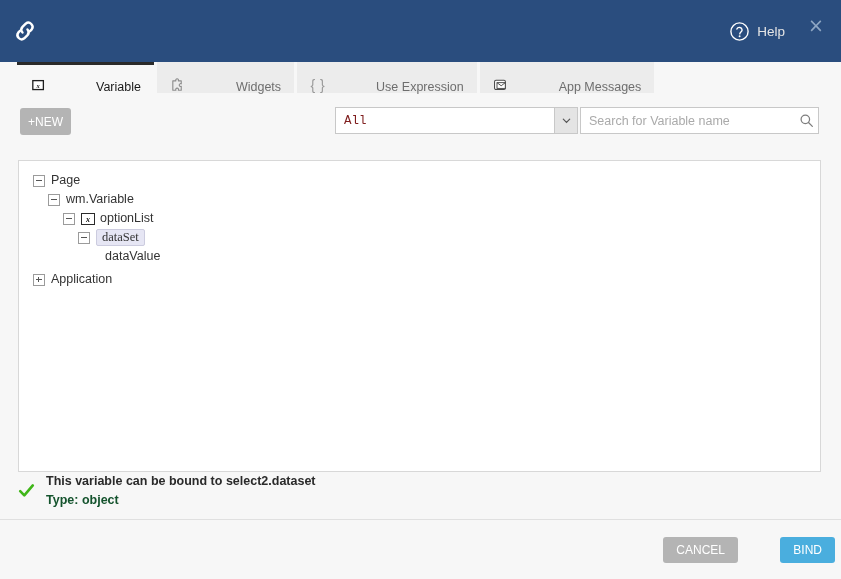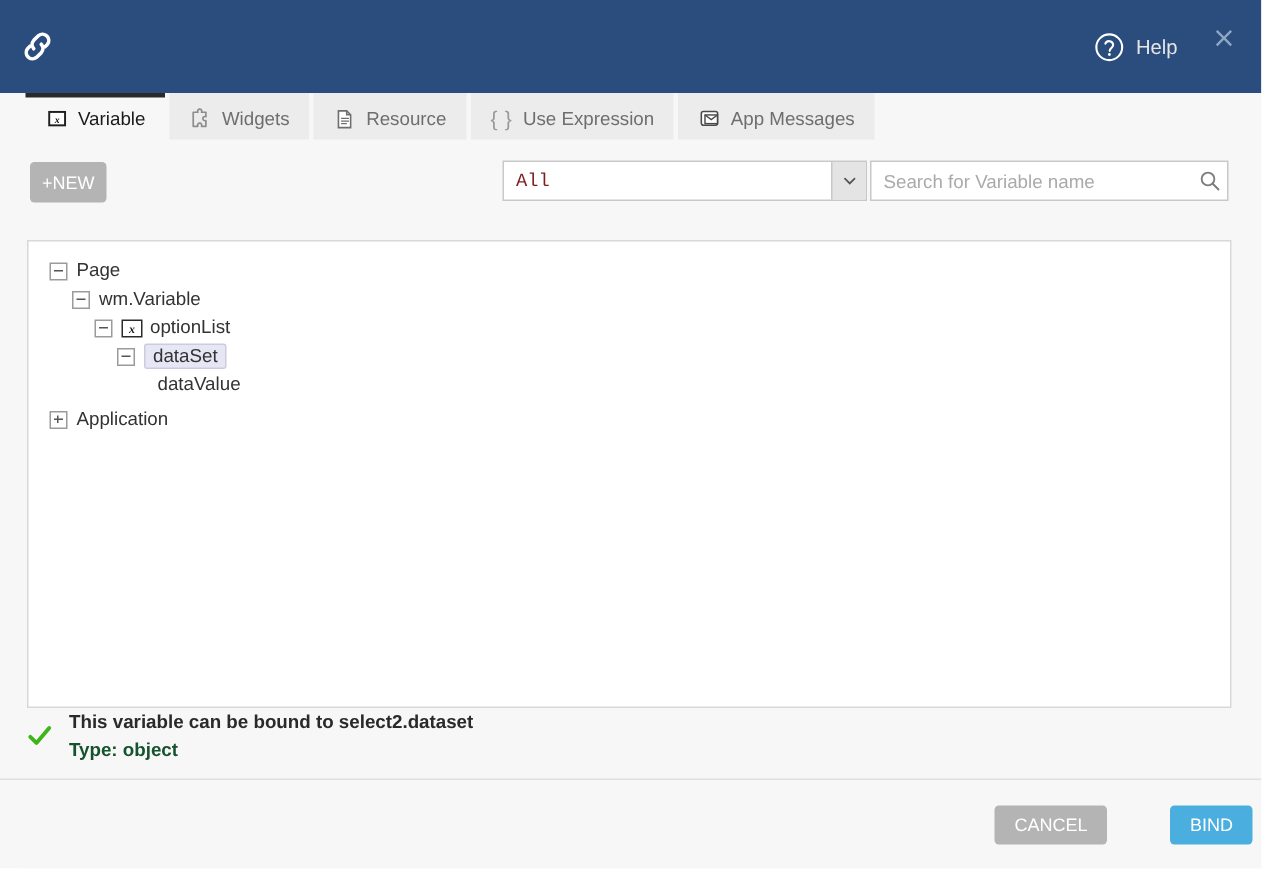--- a/index.html
+++ b/index.html
@@ -57,29 +57,30 @@
   
   .tabbar {
     position: absolute; left: 0; top: 62px;
     width: 841px; height: 41px;
     background: #f7f7f7;
     display: flex; align-items: flex-start;
     padding-left: 17px;
   }
   .tab {
     height: 31px;
-    display: flex; align-items: center;
+    display: flex; align-items: flex-end;
     padding: 0 13px;
     background: #ececec;
     margin-right: 3px;
     cursor: pointer;
     color: #6e6e6e;
     font-size: 12.5px;
     border-top: 3px solid transparent;
     white-space: nowrap;
+    gap: 44px;
   }
   .tab.active {
     background: #f7f7f7;
     color: #1a1a1a;
     border-top: 3px solid #2a2a2a;
   }
   .tab .ticon {
     width: 16px; height: 16px; flex: 0 0 16px;
     margin-right: 6px;
     display: inline-flex; align-items: center; justify-content: center;
@@ -286,30 +287,20 @@
 
     <div class="tab">
       <span class="ticon">
         <svg viewBox="0 0 16 16" width="15" height="15" fill="none" stroke="#8d8d8d" stroke-width="1.2" stroke-linejoin="round">
           <path d="M3 3 h3.3 a1.5 1.5 0 1 1 2.6 0 H12 v3.2 a1.5 1.5 0 1 0 0 2.7 V13 H8.9 a1.5 1.5 0 1 0-2.6 0 H3 z"></path>
         </svg>
       </span>
       <span class="tlabel">Widgets</span>
     </div>
 
-    <div class="tab">
-      <span class="ticon">
-        <svg viewBox="0 0 16 16" width="14" height="15" fill="none" stroke="#6e6e6e" stroke-width="1.2">
-          <path d="M3 1.6 h6.3 l3 3 V14.4 H3 z" fill="#ffffff"></path>
-          <path d="M9.3 1.6 v3 h3"></path>
-          <path d="M5 7.4 h6 M5 9.4 h6 M5 11.4 h4.4" stroke-width="1"></path>
-        </svg>
-      </span>
-      <span class="tlabel">Resource</span>
-    </div>
 
     <div class="tab">
       <span class="ticon brace-icon">{ }</span>
       <span class="tlabel">Use Expression</span>
     </div>
 
     <div class="tab">
       <span class="ticon">
         <svg viewBox="0 0 16 16" width="15" height="14" fill="none" stroke="#4a4a4a" stroke-width="1.2">
           <rect x="1.2" y="2.6" width="12.4" height="10.5" rx="1.6" fill="#ffffff"></rect>
@@ -356,21 +347,21 @@
       <span class="toggle"></span>
       <span class="node-label">wm.Variable</span>
     </div>
 
     <div class="tree-node" style="padding-left:44px;">
       <span class="toggle"></span>
       <span class="var-icon">x</span>
       <span class="node-label">optionList</span>
     </div>
 
-    <div class="tree-node" style="padding-left:59px;">
+    <div class="tree-node" style="padding-left:59px;font-family:Liberation Serif, serif;">
       <span class="toggle"></span>
       <span class="node-label selected">dataSet</span>
     </div>
 
     <div class="tree-node" style="padding-left:86px;">
       <span class="node-label">dataValue</span>
     </div>
 
     <div class="tree-node" style="padding-left:14px; margin-top:4px;">
       <span class="toggle plus"></span>

